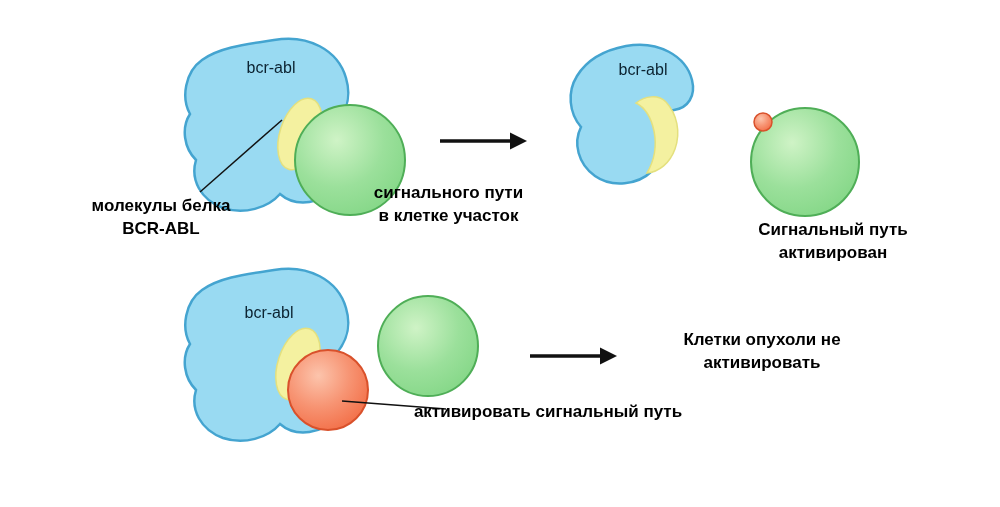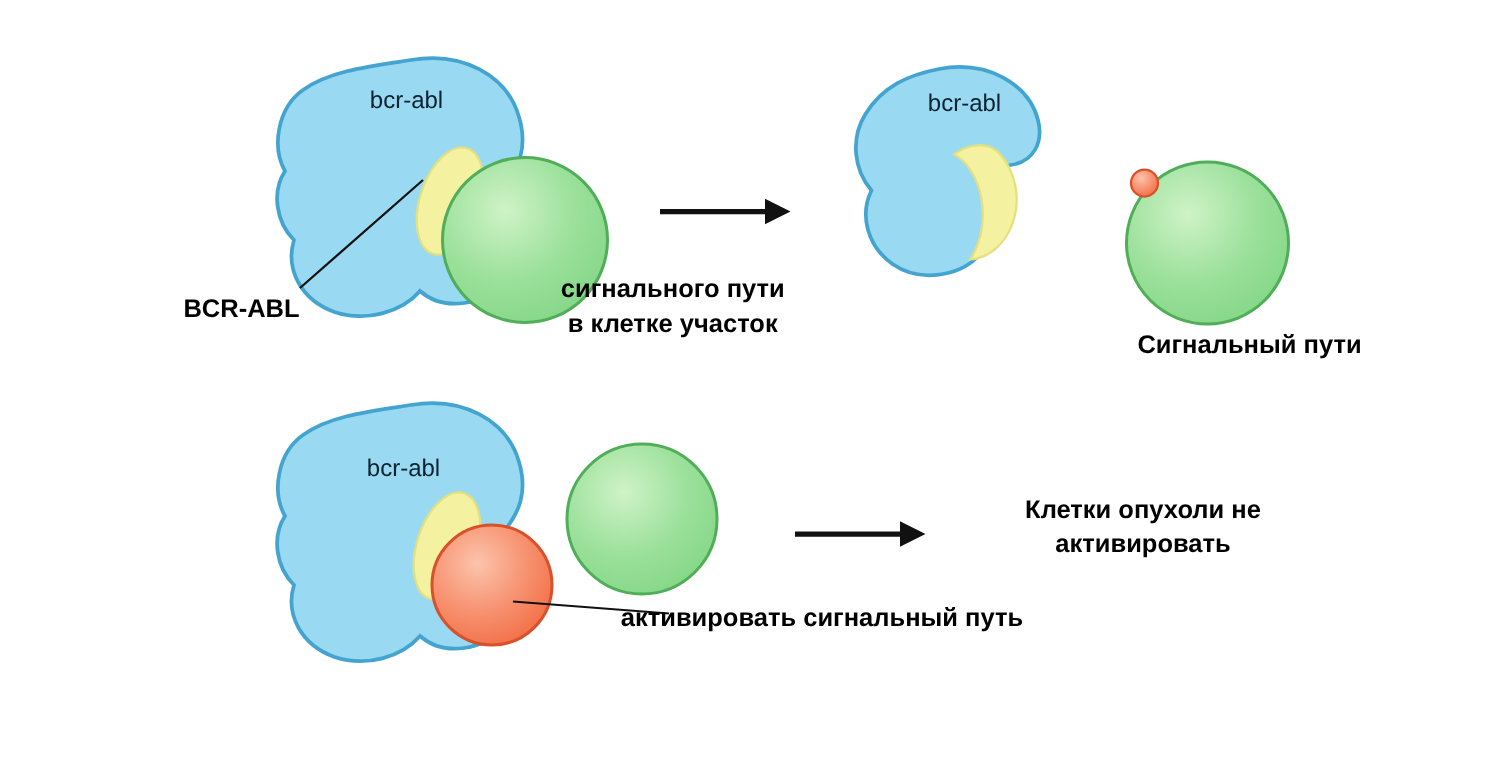--- a/index.html
+++ b/index.html
@@ -105,30 +105,32 @@
     <polygon class="arrow-head" points="584,347.5 601,356 584,364.5"></polygon>
   </svg>
 
   <div class="blob-label" style="left:205px;top:58px;width:100px;">bcr-abl</div>
 
   <div class="blob-label" style="left:577px;top:60px;width:100px;">bcr-abl</div>
 
   <div class="blob-label" style="left:203px;top:303px;width:100px;">bcr-abl</div>
 
   <div class="caption" style="left:30px;top:194px;width:230px;">
+    <span class="ln">молекулы белка</span>
     <span class="ln">BCR-ABL</span>
   </div>
 
   <div class="caption" style="left:325px;top:181px;width:215px;">
     <span class="ln">сигнального пути</span>
     <span class="ln">в клетке участок</span>
   </div>
 
   <div class="caption" style="left:712px;top:218px;width:210px;">
-    <span class="ln">Сигнальный пути</span>
+    <span class="ln">Сигнальный путь</span>
+    <span class="ln">активирован</span>
   </div>
 
   <div class="caption" style="left:626px;top:328px;width:240px;">
     <span class="ln">Клетки опухоли не</span>
     <span class="ln">активировать</span>
   </div>
 
   <div class="caption" style="left:362px;top:400px;width:340px;">
     <span class="ln">активировать сигнальный путь</span>
   </div>

